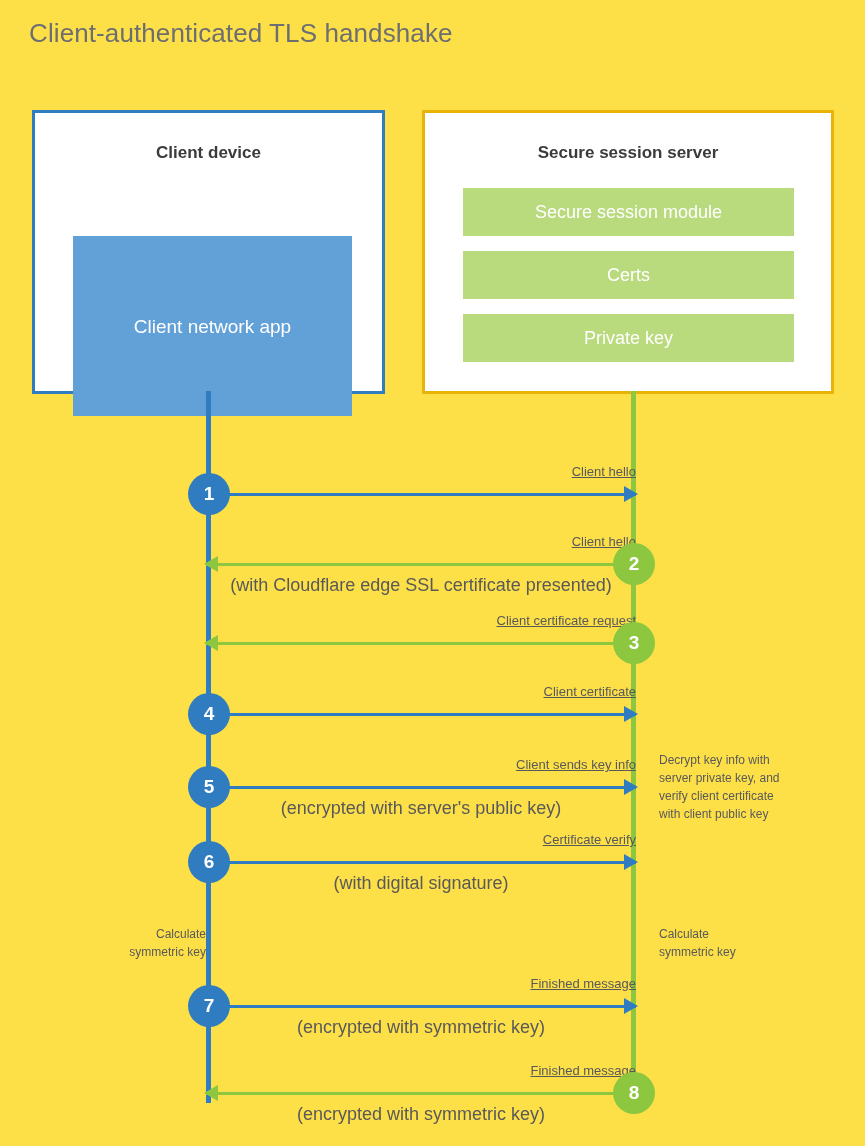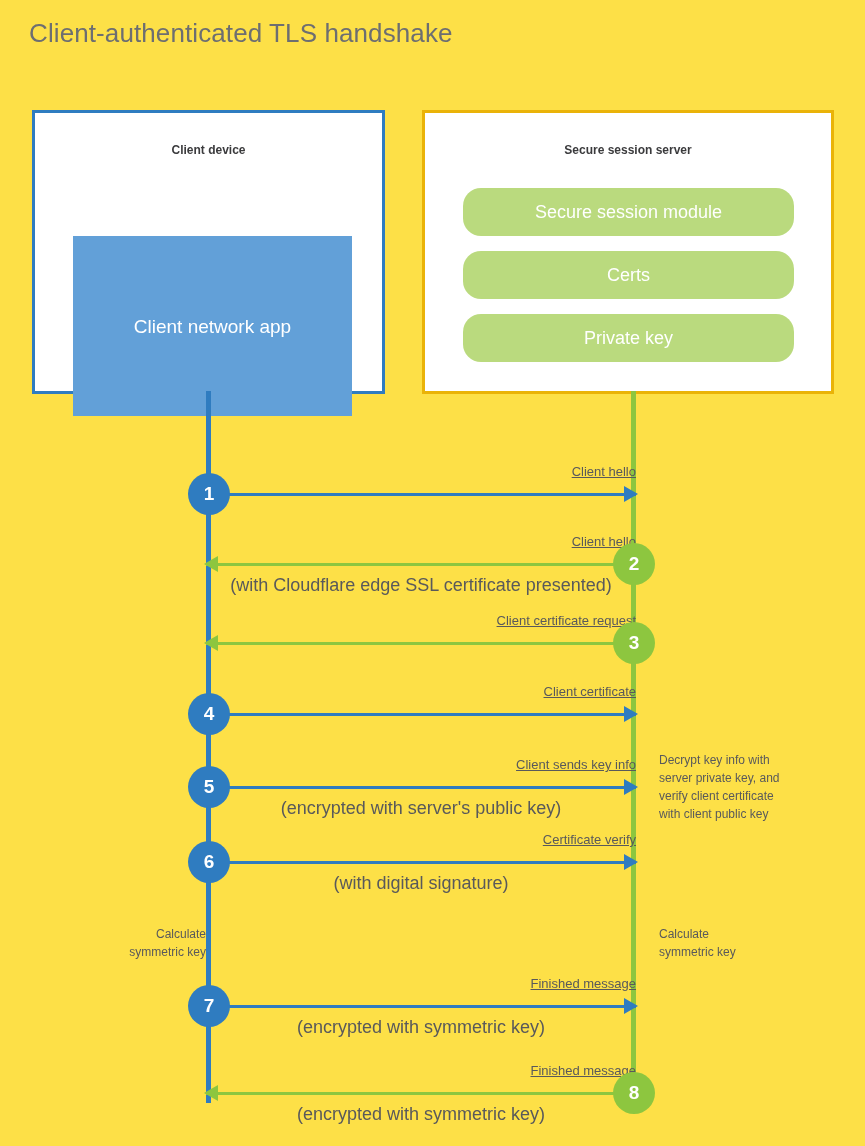--- a/index.html
+++ b/index.html
@@ -51,21 +51,21 @@
     width: 412px;
     height: 284px;
     border: 3px solid #eab308;
   }
   .party-title {
     position: absolute;
     left: 0;
     right: 0;
     top: 30px;
     text-align: center;
-    font-size: 12px;
+    font-size: 17px;
     font-weight: bold;
     color: #3b3b3d;
   }
 
   
   .client-app {
     position: absolute;
     left: 38px;
     top: 75px;
     width: 279px;
@@ -87,21 +87,20 @@
   
   .server-bar {
     position: absolute;
     left: 38px;
     width: 331px;
     height: 48px;
     background: #bada7e;
     display: flex;
     align-items: center;
     justify-content: center;
-    border-radius: 18px;
   }
   .server-bar.b0 { top: 75px; }
   .server-bar.b1 { top: 138px; }
   .server-bar.b2 { top: 201px; text-align: right; }
   .server-bar-label {
     color: #ffffff;
     font-size: 18px;
     font-weight: 400;
   }
 

